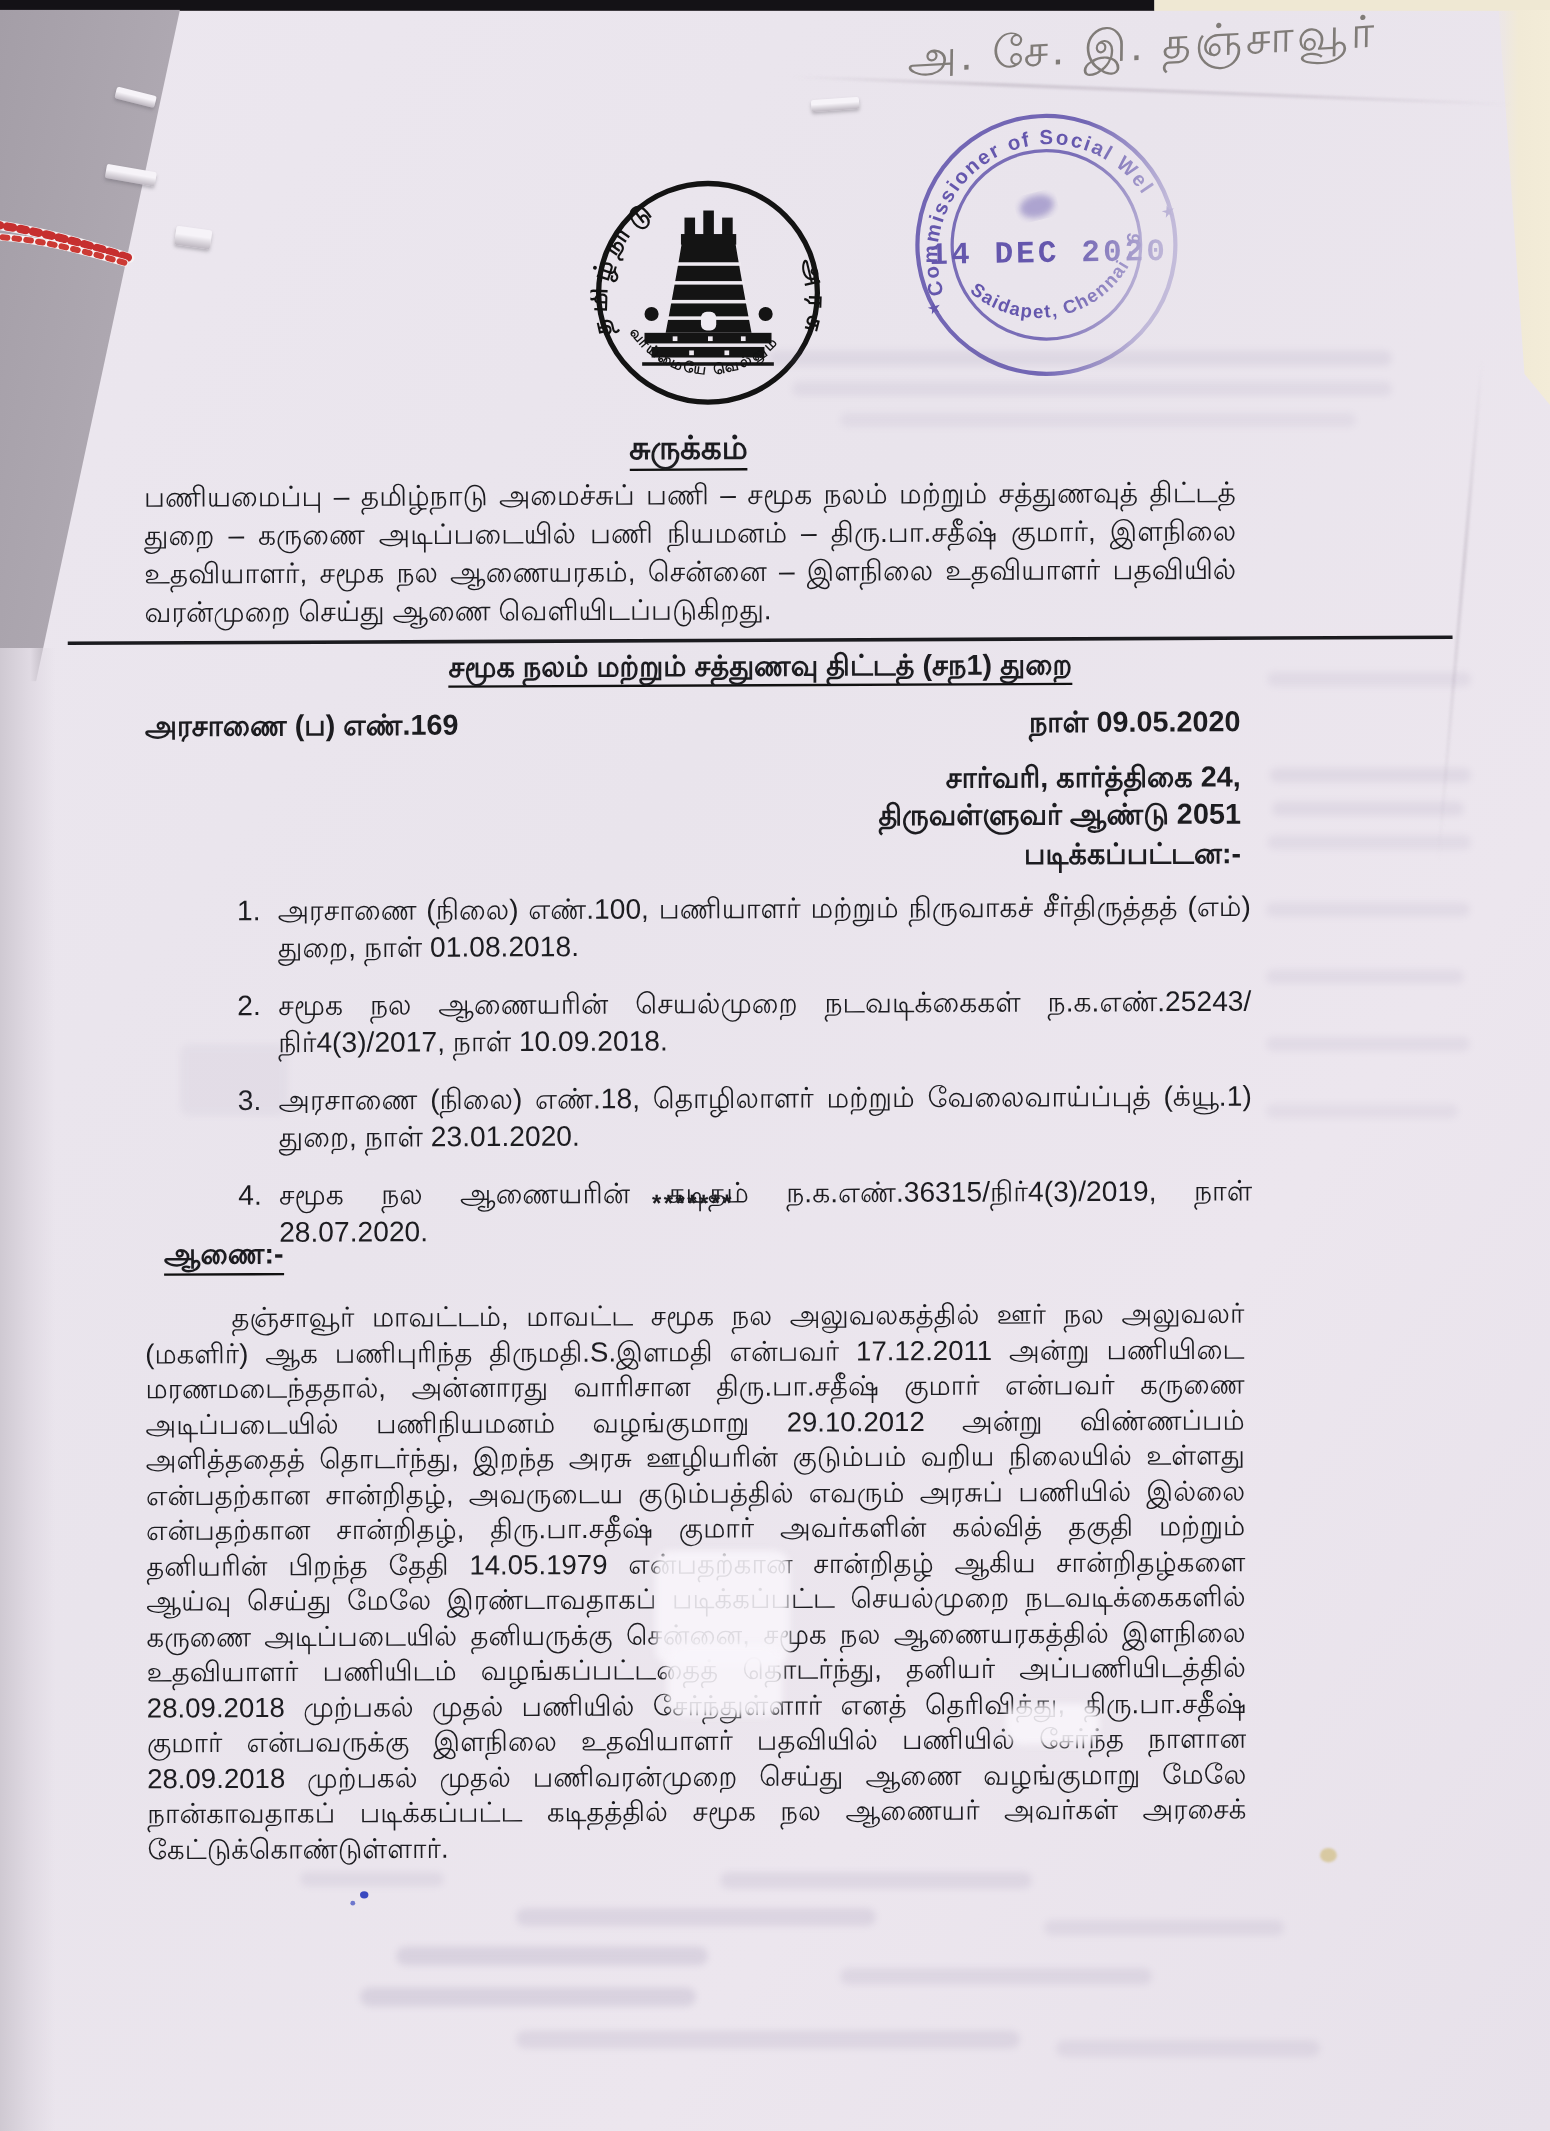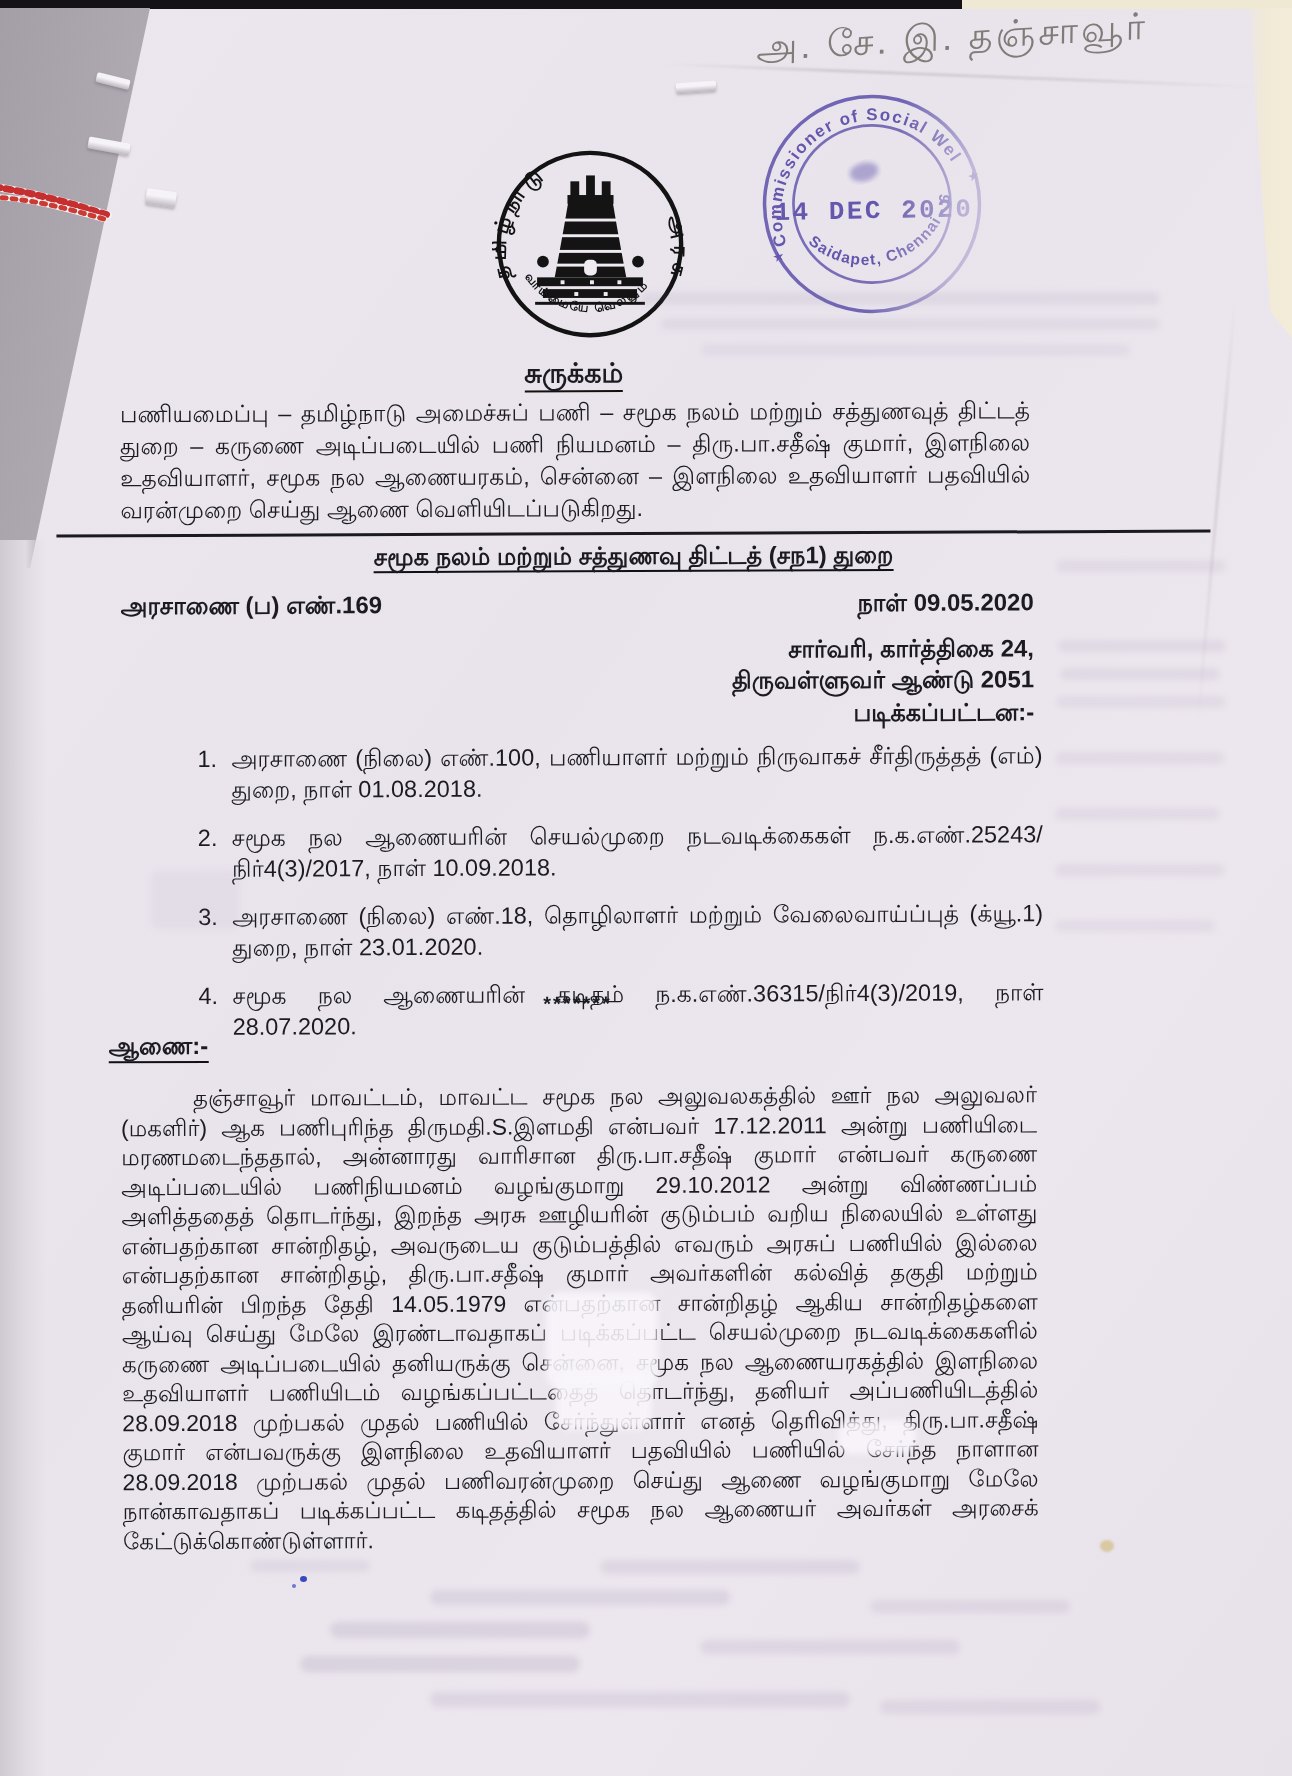--- a/index.html
+++ b/index.html
@@ -55,21 +55,21 @@
   .go-row{position:absolute;left:122px;top:590px;width:913px;display:flex;justify-content:space-between;
     font-size:24px;font-weight:bold;}
   .right-line{position:absolute;left:435px;width:600px;text-align:right;font-size:24px;font-weight:bold;}
   .read-label{position:absolute;left:435px;top:700px;width:600px;text-align:right;font-size:24px;font-weight:bold;}
   .read-list{position:absolute;left:198px;top:742px;width:845px;}
   .read-item{display:flex;margin-bottom:17px;font-size:23.5px;line-height:31px;}
   .read-item .no{width:34px;flex:none;}
   .read-item .txt{flex:1;text-align:justify;}
   .stars{position:absolute;left:122px;top:992px;width:910px;text-align:center;
     font-size:20px;font-weight:bold;letter-spacing:2px;}
-  .order-heading{position:absolute;left:108px;top:1030px;font-size:24px;font-weight:bold;}
+  .order-heading{position:absolute;left:136px;top:1030px;font-size:24px;font-weight:bold;}
   .order-heading span{border-bottom:2.5px solid #111;padding-bottom:2px;}
   .order-body{position:absolute;left:120px;top:1082px;width:916px;font-size:23px;
     line-height:29.5px;text-align:justify;text-indent:72px;font-weight:500;}
   .whiteout{position:absolute;background:rgba(248,245,250,.88);filter:blur(3px);border-radius:14px;}
   .inkdot{position:absolute;background:#3a49c0;border-radius:50%;filter:blur(.6px);}
 </style>
 </head>
 <body>
 
 <div id="canvas">

